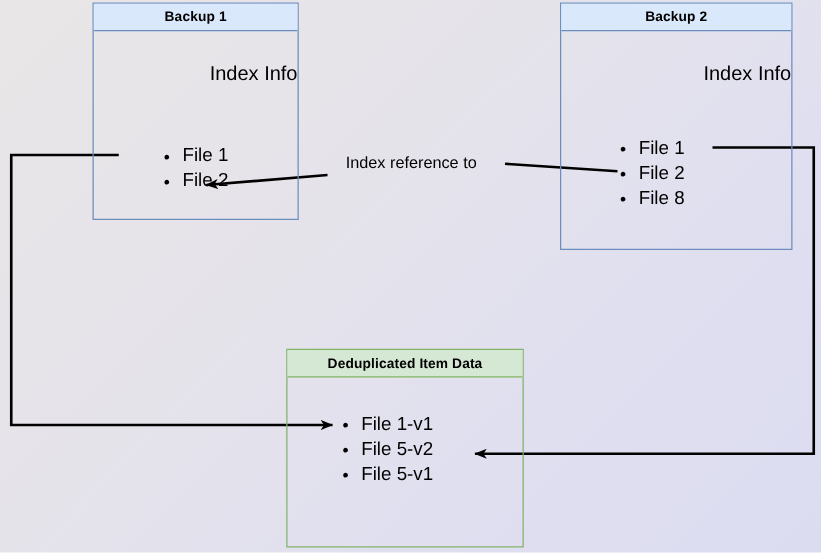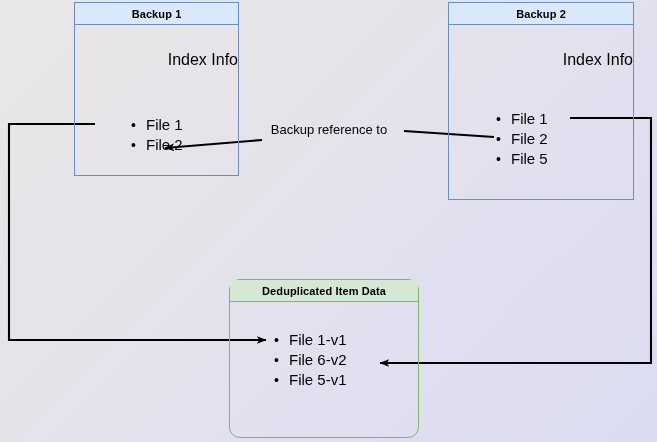--- a/index.html
+++ b/index.html
@@ -133,33 +133,33 @@
     </div>
   </div>
 
   <div class="box" style="left:448px; top:2px; width:186px; height:198px;">
     <div class="box-header">Backup 2</div>
     <div class="box-body">
       <div class="index-label">Index Info</div>
       <ul class="file-list" style="left:47px; top:84px;">
         <li>File 1</li>
         <li>File 2</li>
-        <li>File 5</li>
+        <li>File 8</li>
       </ul>
     </div>
   </div>
 
-  <div class="box green" style="left:229px; top:279px; width:190px; height:159px;border-radius:11px;">
+  <div class="box green" style="left:229px; top:279px; width:190px; height:159px;">
     <div class="box-header">Deduplicated Item Data</div>
     <div class="box-body">
       <ul class="file-list" style="left:44px; top:28px;">
         <li>File 1-v1</li>
-        <li>File 6-v2</li>
+        <li>File 5-v2</li>
         <li>File 5-v1</li>
       </ul>
     </div>
   </div>
 
   <div class="center-note" style="left:243px; top:121px; width:172px;">
-    <div>Backup reference to</div>
+    <div>Index reference to</div>
   </div>
 
 </div>
 
 </body></html>

